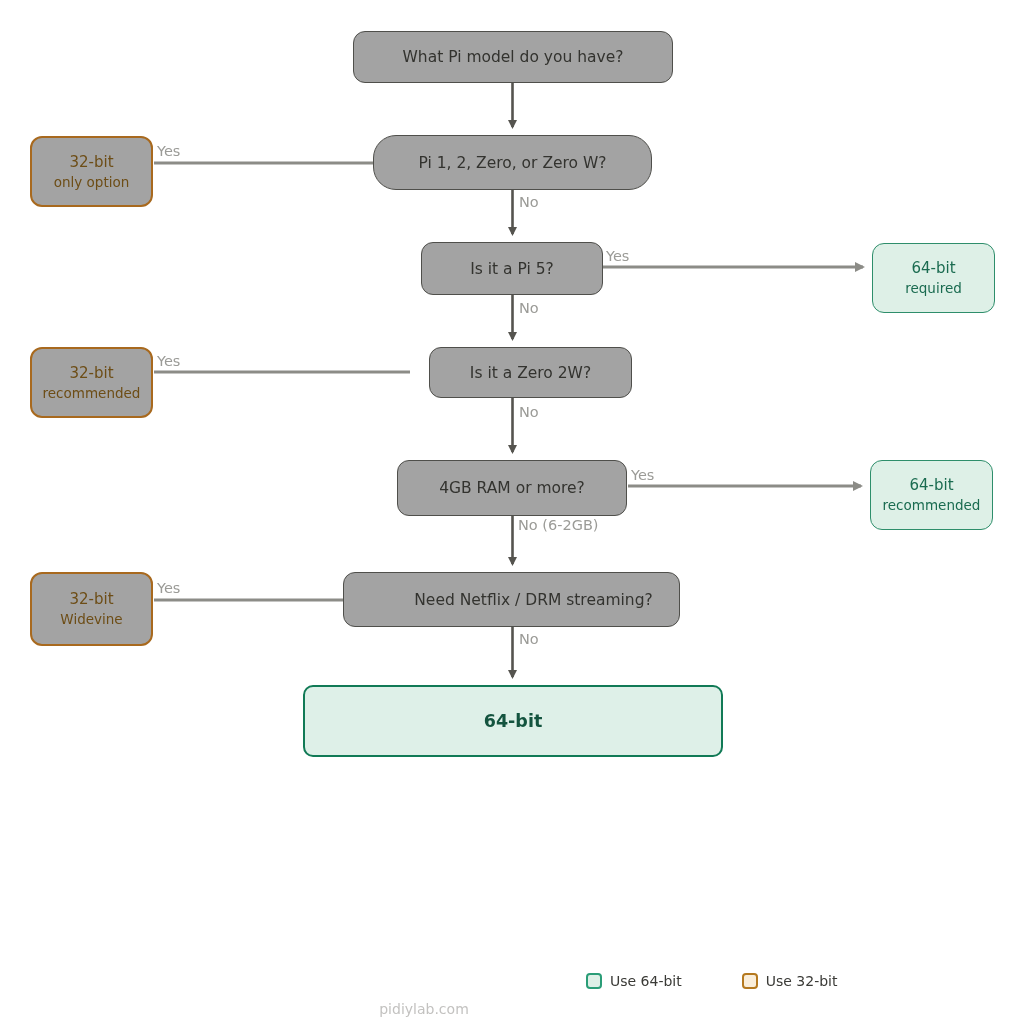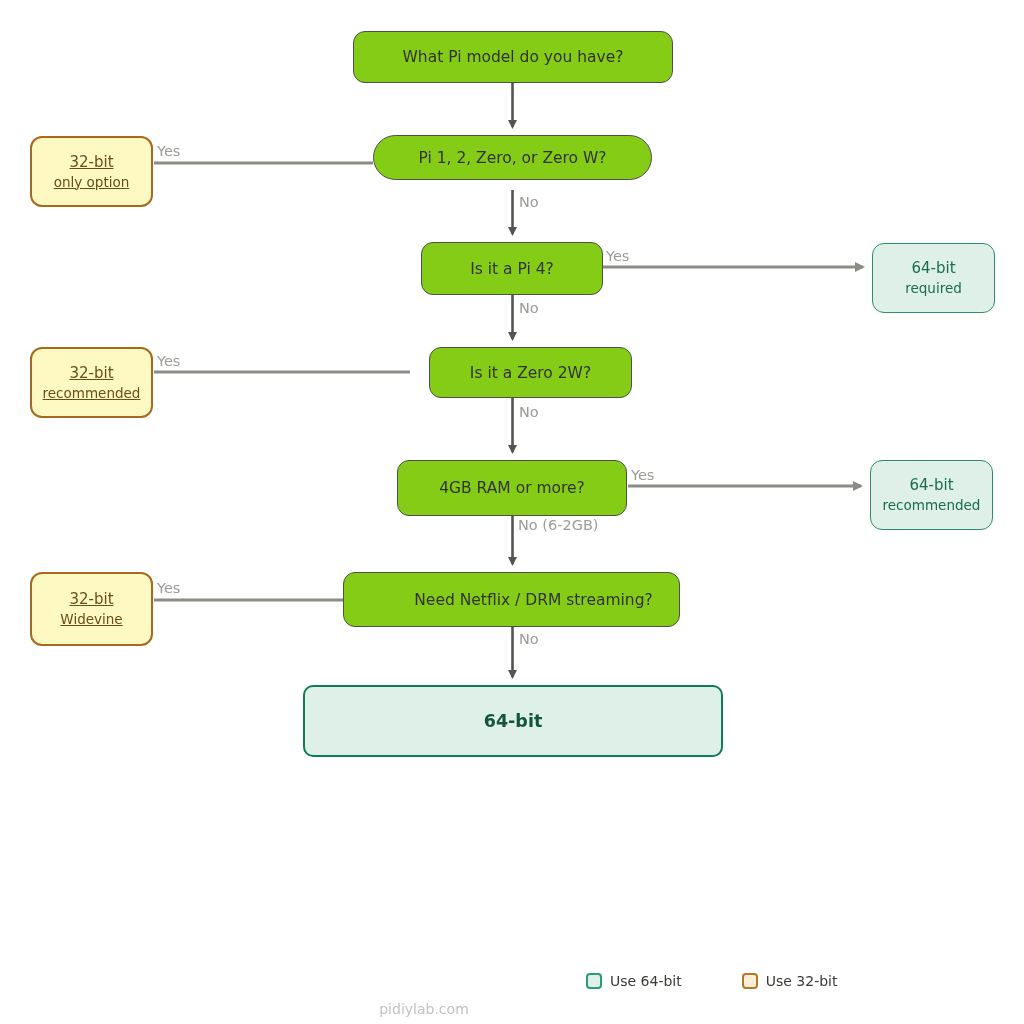--- a/index.html
+++ b/index.html
@@ -24,30 +24,29 @@
     position: absolute;
     box-sizing: border-box;
     display: flex;
     flex-direction: column;
     align-items: center;
     justify-content: center;
     text-align: center;
     border-radius: 12px;
   }
   .question {
-    background: #84cc16;
+    background: #a3a3a3;
     border: 1.6px solid #4f4f4b;
     color: #33332f;
     font-size: 15.5px;
   }
   .result-32 {
-    background: #fef9c3;
+    background: #a3a3a3;
     border: 2px solid #a8691e;
     color: #6d4d16;
-    text-decoration: underline;
   }
   .result-64 {
     background: #def0e7;
     border: 1.8px solid #2e8e6b;
     color: #1a6b50;
   }
   .result-final {
     background: #def0e8;
     border: 2.5px solid #117a56;
     border-radius: 10px;
@@ -116,26 +115,26 @@
     <line x1="343" y1="600" x2="154" y2="600" stroke="#8c8c87" stroke-width="3"></line>
 
     <line x1="603" y1="267" x2="863" y2="267" stroke="#8c8c87" stroke-width="3" marker-end="url(#ah-gray)"></line>
     <line x1="628" y1="486" x2="861" y2="486" stroke="#8c8c87" stroke-width="3" marker-end="url(#ah-gray)"></line>
   </svg>
 
   <div class="node question" style="left:353px; top:31px; width:320px; height:52px;">
     <span>What Pi model do you have?</span>
   </div>
 
-  <div class="node question" style="left:373px; top:135px; width:279px; height:45px;border-radius:23px;">
+  <div class="node question" style="left:373px; top:135px; width:279px; height:55px;border-radius:23px;">
     <span>Pi 1, 2, Zero, or Zero W?</span>
   </div>
 
   <div class="node question" style="left:421px; top:242px; width:182px; height:53px;">
-    <span>Is it a Pi 4?</span>
+    <span>Is it a Pi 5?</span>
   </div>
 
   <div class="node question" style="left:410px; top:347px; width:203px; height:51px;margin-left:19px;">
     <span>Is it a Zero 2W?</span>
   </div>
 
   <div class="node question" style="left:397px; top:460px; width:230px; height:56px;">
     <span>4GB RAM or more?</span>
   </div>
 

